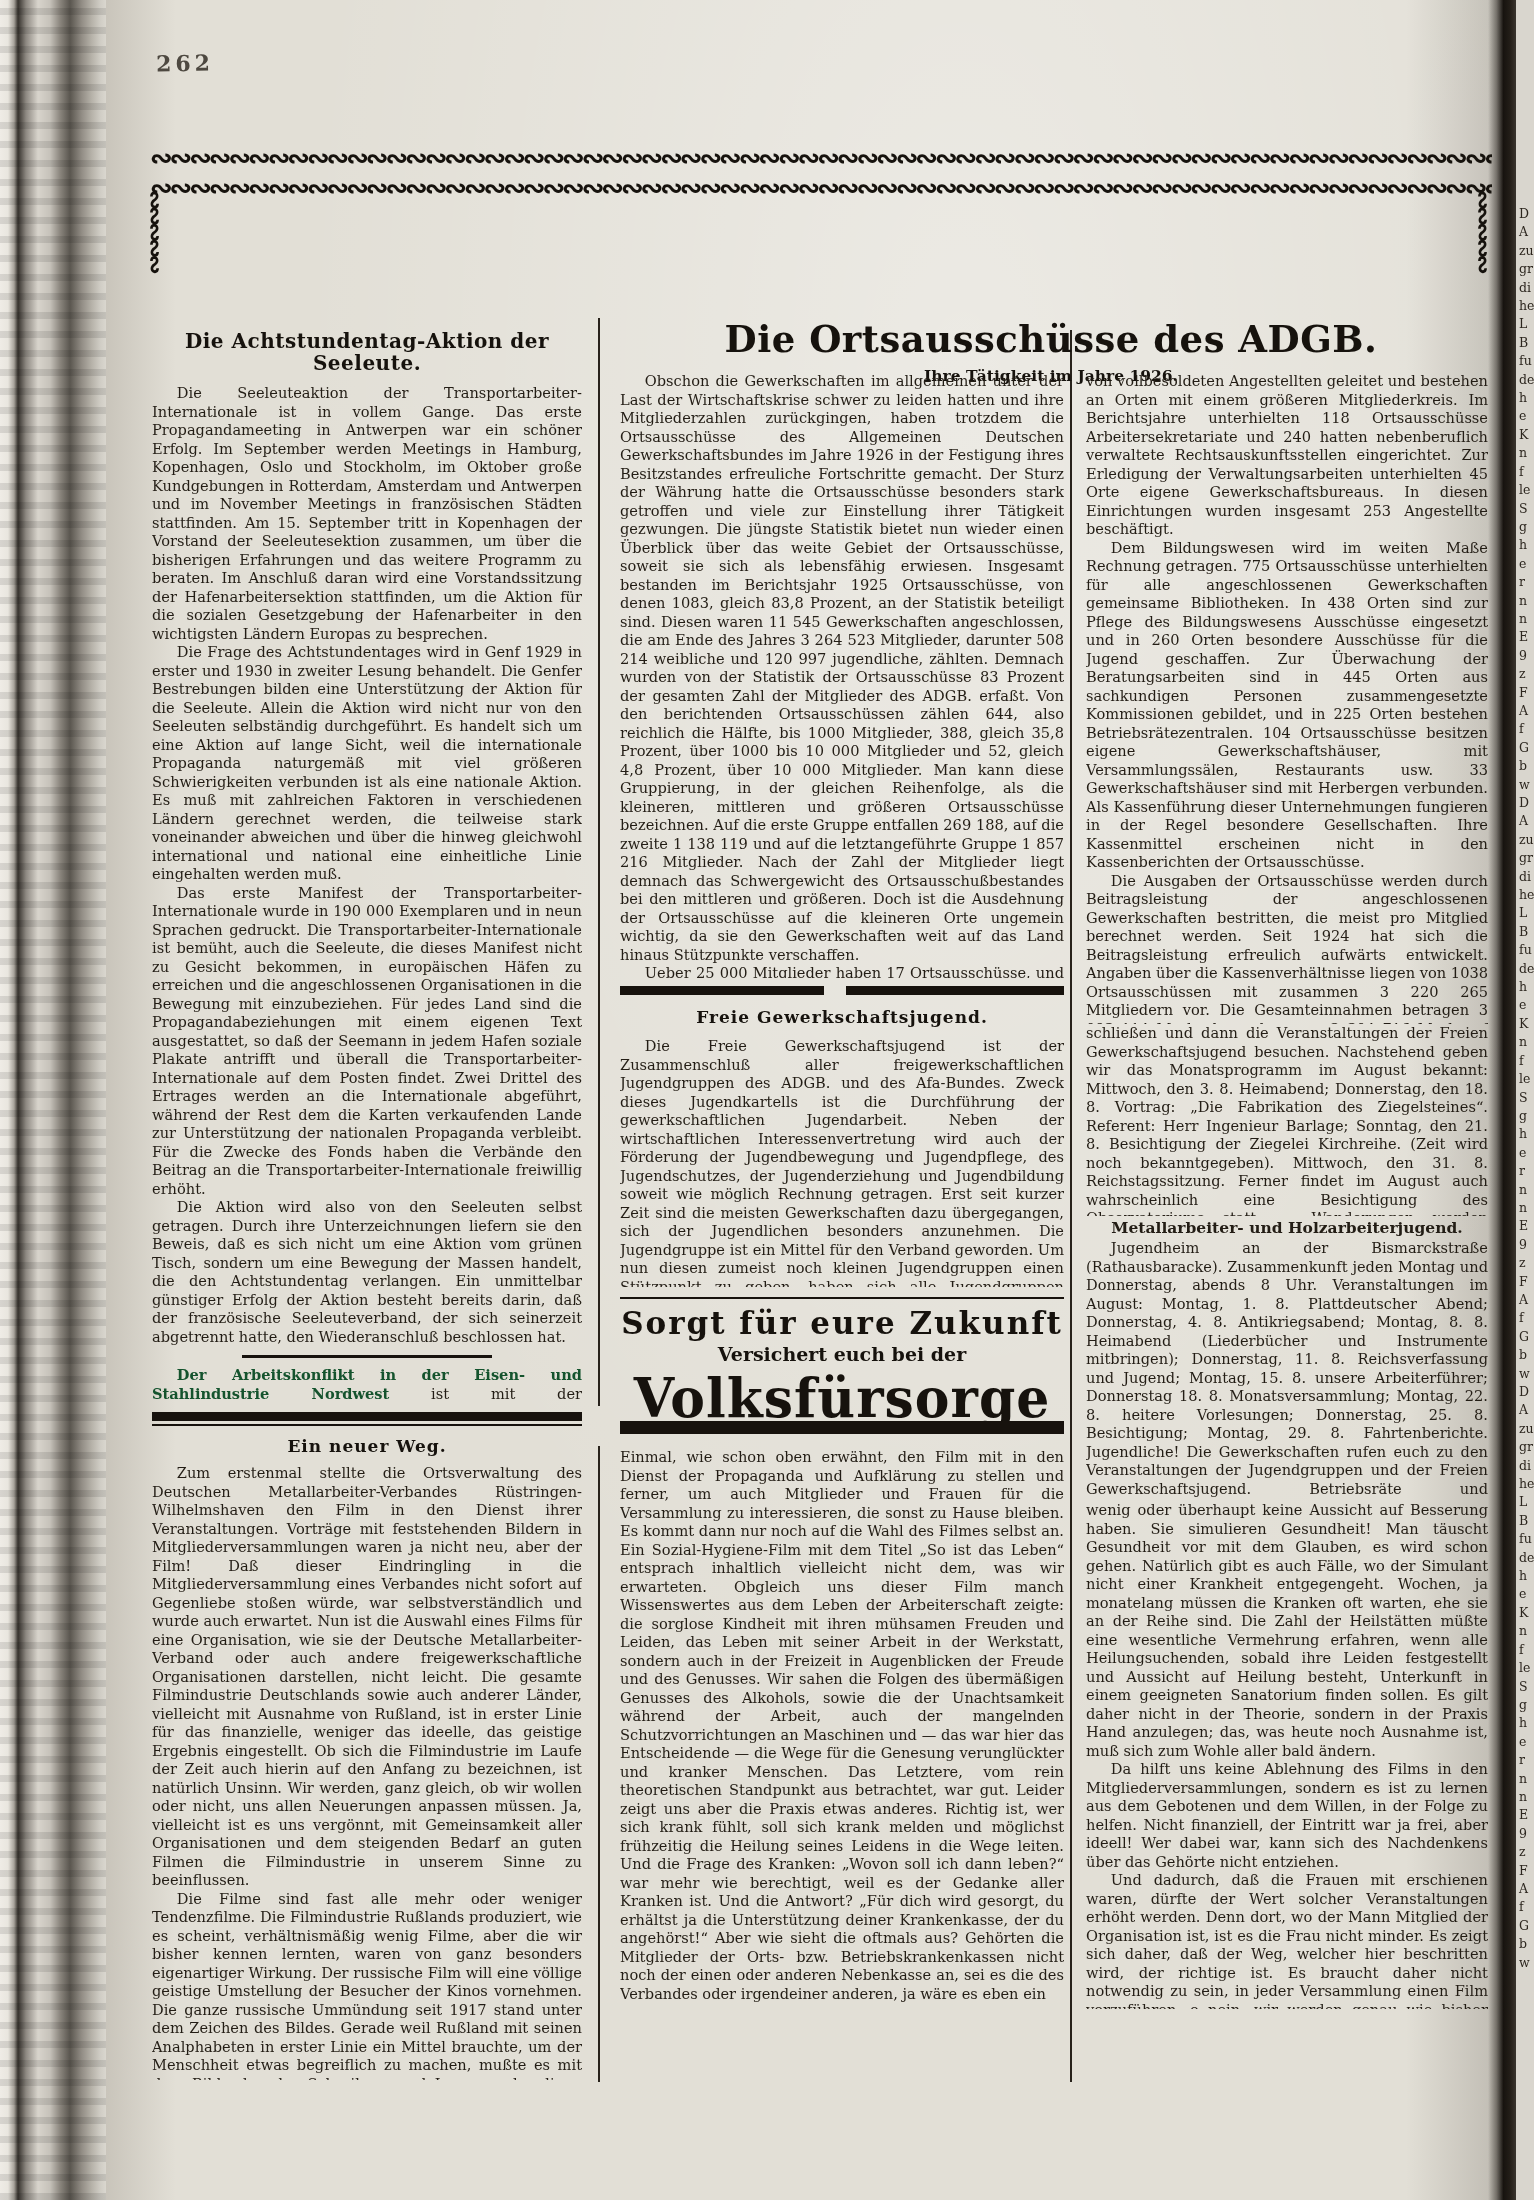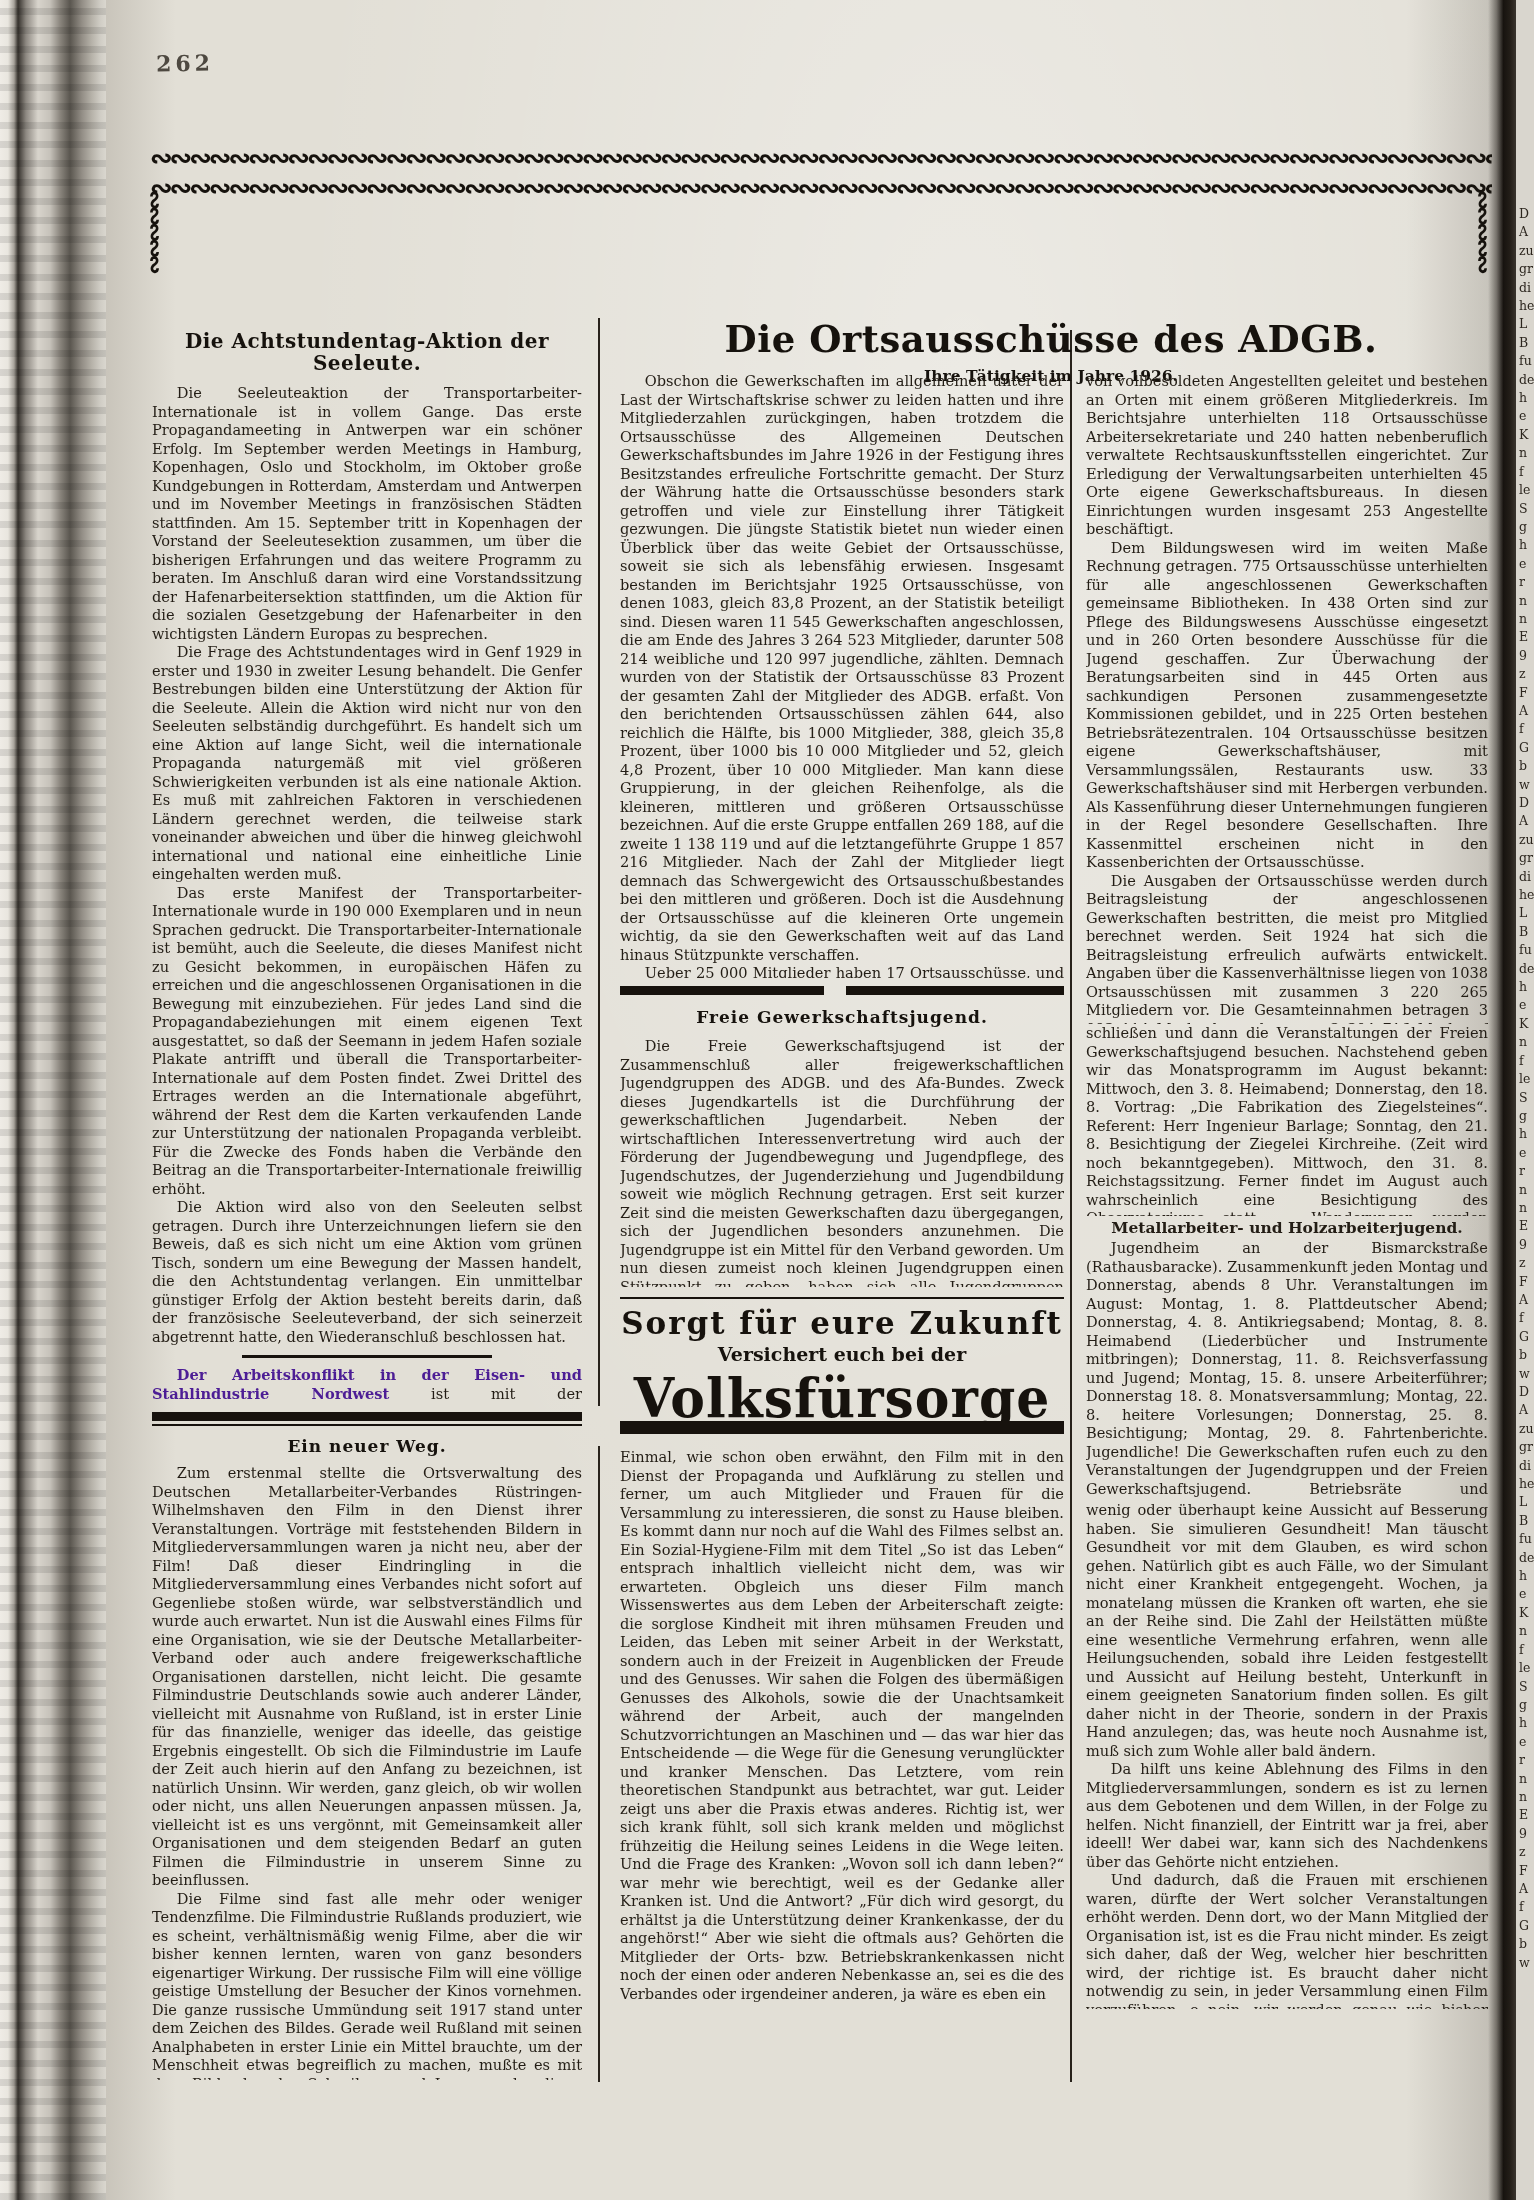--- a/index.html
+++ b/index.html
@@ -86,21 +86,21 @@
   .h-inline{font-size:15.5px;text-align:center;font-weight:bold;margin:2px 0;}
   .bar{height:9px;background:#17120d;}
   .bar-notch{background:linear-gradient(90deg,#17120d 0 46%,rgba(0,0,0,0) 46% 51%,#17120d 51%);}
   .bar-thick{height:13px;}
   .thinline{border:none;border-top:2px solid #17120d;margin:0;}
   .short-rule{width:250px;height:3px;background:#17120d;margin:9px auto 8px auto;}
   .ad{text-align:center;color:#16120d;font-weight:bold;}
   .ad-l1{font-size:31px;letter-spacing:2px;margin:6px 0 2px 0;}
   .ad-l2{font-size:19px;margin:2px 0;}
   .ad-l3{font-size:52px;letter-spacing:1px;margin:0;transform:scaleY(1.05);}
-  b{color:#4c1d95;}
+  b{color:#14532d;}
 </style>
 </head>
 <body>
 
 <div class="spine"></div>
 <div class="paper"></div>
 <div class="gutter"></div>
 <div class="next-page-sliver">D
 A
 zu

